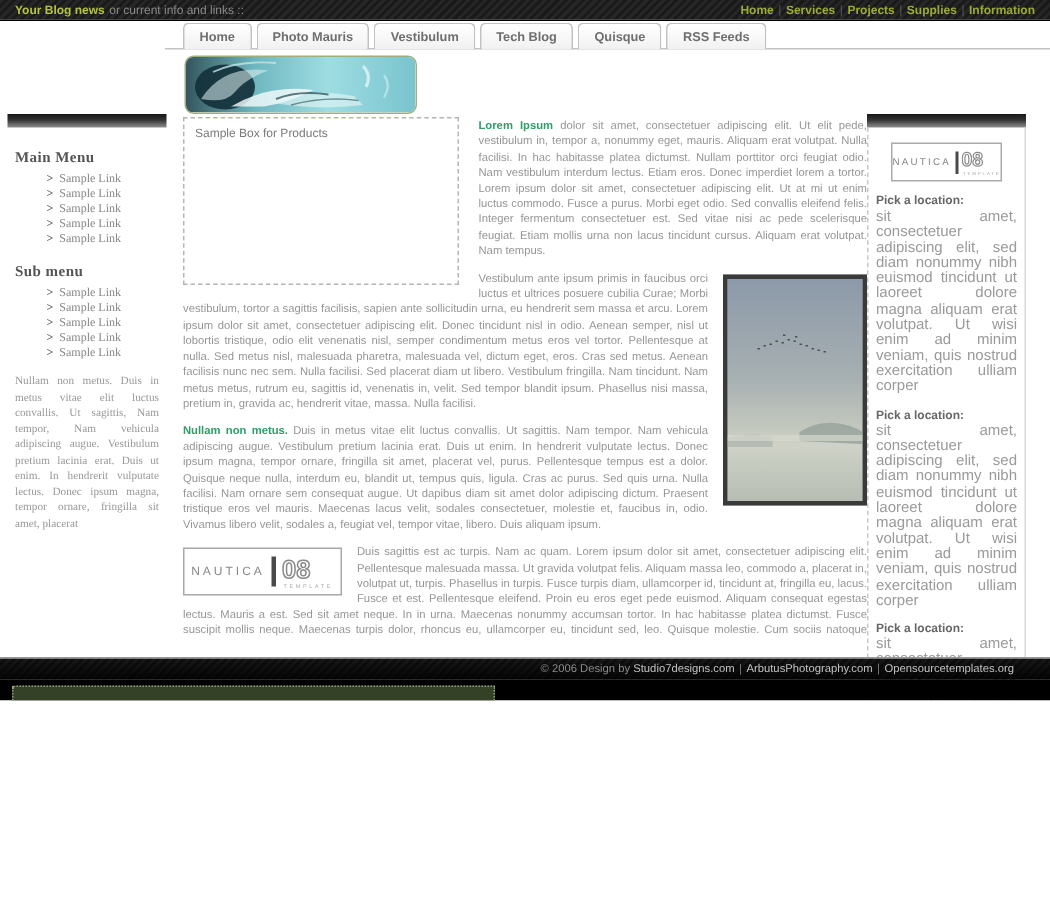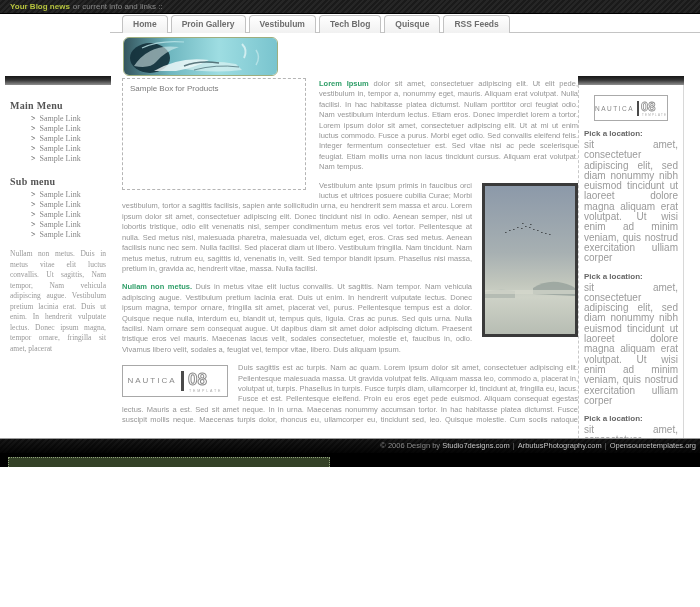--- a/index.html
+++ b/index.html
@@ -69,21 +69,21 @@
     padding:4px 5px 10px; min-height:260px; }
   .loc-head { font-size:8px; font-weight:bold; color:#666; margin:8px 0 2px; }
   .loc-text { font-size:10px; line-height:10.3px; color:#9a9a9a; text-align:justify; }
 
   
   .footer-bar { position:absolute; left:0; top:438px; width:700px; height:15px;
     border-top:1px solid #9a9a9a;
     background:repeating-linear-gradient(135deg,#4a4a4a 0 2px,#2c2c2c 2px 4px),
                linear-gradient(#555,#111);
     background-blend-mode:multiply;
-    font-size:7.5px; color:#8a8a8a; line-height:14px; text-align:right; padding-right:4px; }
+    font-size:7.5px; color:#8a8a8a; line-height:14px; text-align:right; padding-right:24px; }
   .footer-bar .flnk { color:#c2c2c2; cursor:pointer; }
   .footer-bar .sep { color:#777; margin:0 3px; }
 
   
   .black-bottom { position:absolute; left:0; top:453px; width:700px; height:154px; background:#000; }
   .green-group { position:absolute; background:#344127; border:1px dotted #8fa07b; }
   .gg1 { left:8px; top:4px; width:322px; height:116px; }
   .gg2 { left:371px; top:17px; width:320px; height:111px; }
   .green-box { position:absolute; border:1px dashed #aab598; padding:3px 5px;
     font-size:8px; font-weight:bold; color:#fff; }
@@ -94,26 +94,29 @@
 </style>
 </head>
 <body>
 
 <div id="page">
 
   <div class="topbar">
     <div class="left">
       <span class="news">Your Blog news</span><span>or current info and links ::</span>
     </div>
+    <div class="right">
+      <span class="lnk">Home</span><span class="sep">|</span><span class="lnk">Services</span><span class="sep">|</span><span class="lnk">Projects</span><span class="sep">|</span><span class="lnk">Supplies</span><span class="sep">|</span><span class="lnk">Information</span>
+    </div>
   </div>
 
   <div class="tabs-baseline"></div>
   <div class="tabs">
     <div class="tab">Home</div>
-    <div class="tab">Proin Gallery</div>
+    <div class="tab">Photo Mauris</div>
     <div class="tab">Vestibulum</div>
     <div class="tab">Tech Blog</div>
     <div class="tab">Quisque</div>
     <div class="tab">RSS Feeds</div>
   </div>
 
   <div class="header-img">
     <svg width="153" height="37" viewBox="0 0 153 37" preserveAspectRatio="none">
       <defs>
         <linearGradient id="hg" x1="0" y1="0" x2="1" y2="0">

